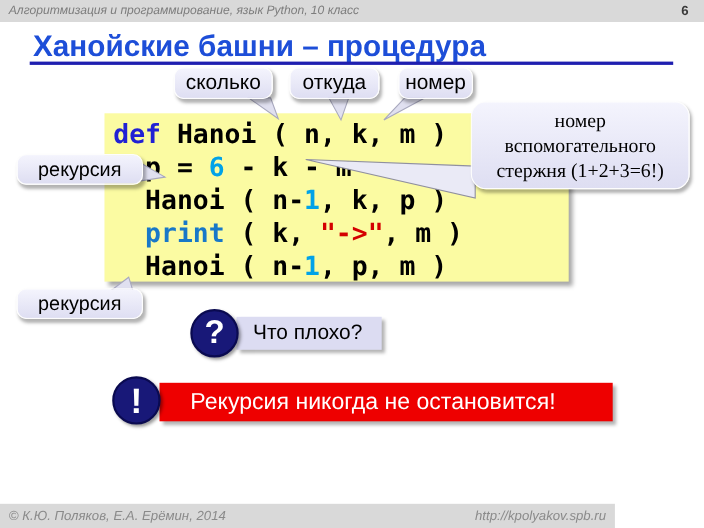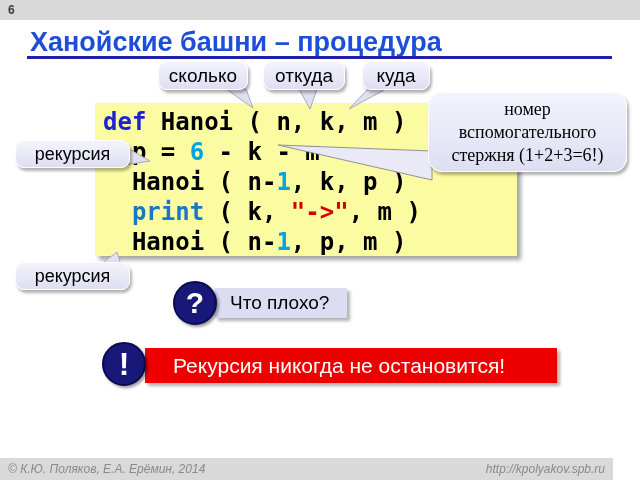--- a/index.html
+++ b/index.html
@@ -56,33 +56,34 @@
     position:absolute;width:44px;height:44px;border-radius:50%;
     background:#181878;border:2px solid #0a0a50;box-sizing:border-box;
     color:#ffffff;font-weight:bold;text-align:center;z-index:5;
     box-shadow:2px 2px 3px rgba(0,0,0,0.4);
     display:flex;align-items:center;justify-content:center;
   }
   .q-circle{left:173px;top:281px;font-size:30px;}
   .w-circle{left:102px;top:342px;font-size:32px;}
   
   .footer-band{
-    position:absolute;left:0;top:458px;width:613px;height:22px;background:#d9d9d9;
+    position:absolute;left:0;top:458px;width:559px;height:22px;background:#d9d9d9;
     display:flex;justify-content:space-between;align-items:center;
     padding:0 8px;box-sizing:border-box;
     font-style:italic;font-size:12px;color:#8a8a8a;gap:28px;
   }
   .footer-band a{color:#8a8a8a;text-decoration:none;}
 </style>
 </head>
 <body>
 
 <div id="slide">
 
   <div class="top-band">
+    <span class="course">Алгоритмизация и программирование, язык Python, 10 класс</span>
     <span class="pageno">6</span>
   </div>
 
   <div class="title">Ханойские башни – процедура</div>
   <div class="title-underline"></div>
 
   <svg id="tails" width="640" height="480">
     <polygon points="226,89 246,89 253,108" fill="#e0e0f0" stroke="#a8a8be" stroke-width="1"></polygon>
     <polygon points="299,89 317,89 310,109" fill="#e0e0f0" stroke="#a8a8be" stroke-width="1"></polygon>
     <polygon points="368,89 386,89 349,109" fill="#e0e0f0" stroke="#a8a8be" stroke-width="1"></polygon>
@@ -91,21 +92,21 @@
     <polygon points="97,267 117,252 122,268" fill="#e0e0f0" stroke="#a8a8be" stroke-width="1"></polygon>
   </svg>
 
   <div class="bubble" style="left:158px;top:61px;width:90px;height:29px;">
     <span>сколько</span>
   </div>
   <div class="bubble" style="left:263px;top:61px;width:82px;height:29px;">
     <span>откуда</span>
   </div>
   <div class="bubble" style="left:362px;top:61px;width:68px;height:29px;">
-    <span>куда</span>
+    <span>номер</span>
   </div>
 
   <div class="code-block"><div><span class="tok-kw">def</span><span> Hanoi ( n, k, m )</span></div><div><span>  p = </span><span class="tok-num">6</span><span> - k - m</span></div><div><span>  Hanoi ( n-</span><span class="tok-num">1</span><span>, k, p )</span></div><div><span>  </span><span class="tok-kw2">print</span><span> ( k, </span><span class="tok-str">"-&gt;"</span><span>, m )</span></div><div><span>  Hanoi ( n-</span><span class="tok-num">1</span><span>, p, m )</span></div></div>
 
   <div class="bubble aux" style="left:428px;top:92px;width:199px;height:80px;">
     <span>номер вспомогательного стержня (1+2+3=6!)</span>
   </div>
 
   <div class="bubble" style="left:15px;top:140px;width:115px;height:28px;font-size:18px;">
     <span>рекурсия</span>

